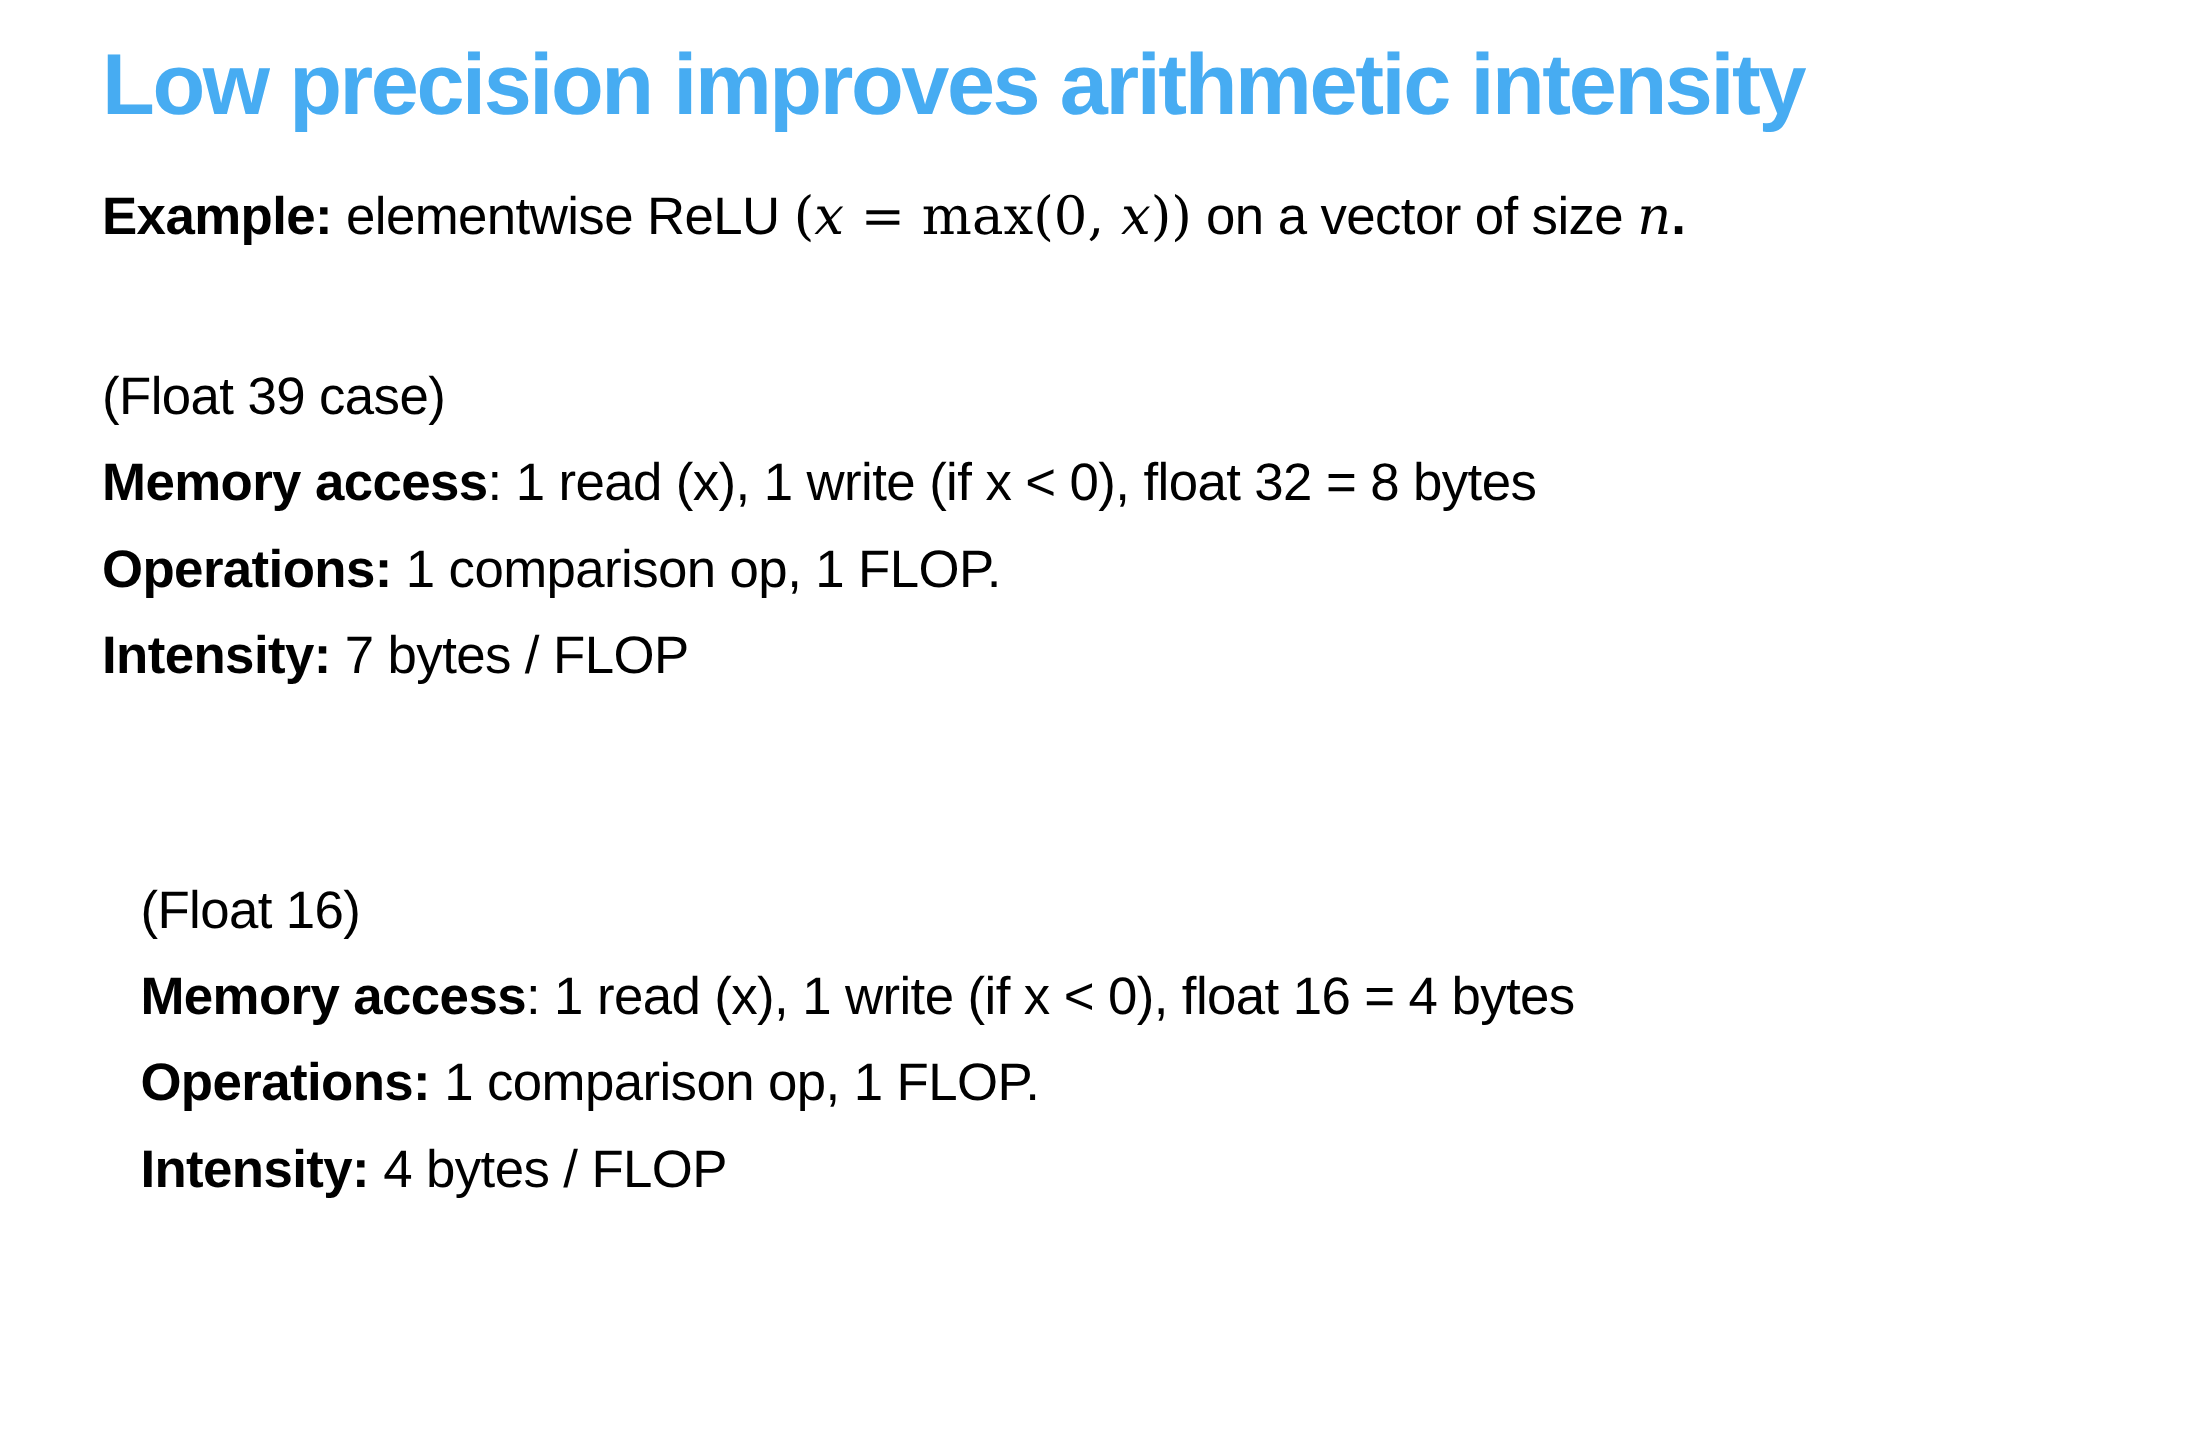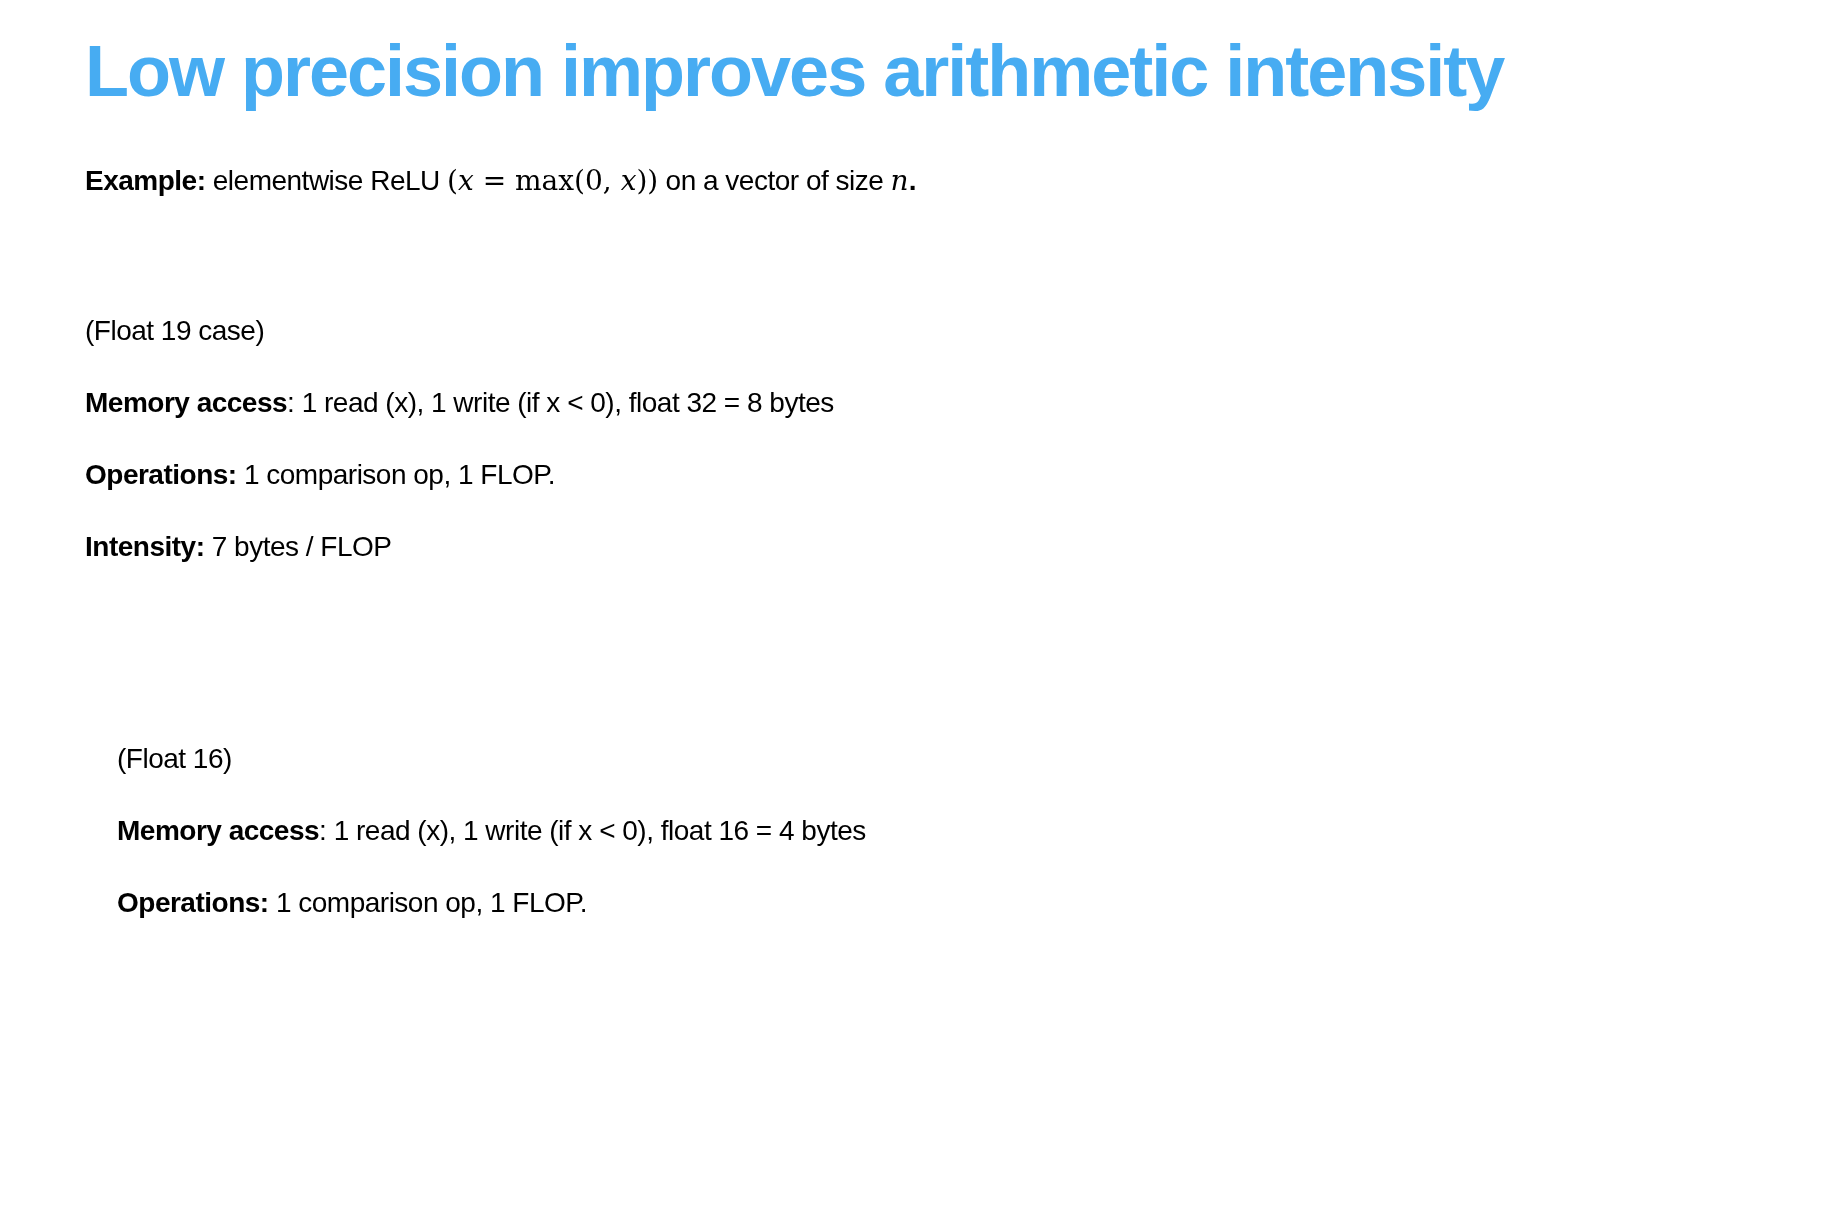--- a/index.html
+++ b/index.html
@@ -23,21 +23,21 @@
   .slide-title {
     margin: 0;
     font-size: 72px;
     font-weight: 700;
     letter-spacing: -2px;
     line-height: 1.15;
     white-space: nowrap;
   }
   .line {
     margin: 0;
-    font-size: 28px;
+    font-size: 44px;
     letter-spacing: -0.5px;
     line-height: 72px;
     white-space: nowrap;
   }
   .example {
     margin-top: 38px;
     line-height: 60px;
   }
   .block-float32 { margin-top: 84px; }
   .block-float16 { margin-top: 140px; margin-left: 32px; }
@@ -54,25 +54,26 @@
 </head>
 <body>
 
 <div class="slide">
 
   <h1 class="slide-title" style="color: rgb(71, 172, 242);">Low precision improves arithmetic intensity</h1>
 
   <p class="line example"><b>Example:</b><span> elementwise ReLU </span><span class="math"><span>(</span><i>x</i><span> = </span><span>max(0, </span><i>x</i><span>))</span></span><span> on a vector of size </span><i class="math">n</i><b>.</b></p>
 
   <section class="block block-float32">
-    <p class="line">(Float 19 case)</p>
+    <p class="line">(Float 39 case)</p>
     <p class="line"><b>Memory access</b><span>: 1 read (x), 1 write (if x &lt; 0), float 32 = 8 bytes</span></p>
     <p class="line"><b>Operations:</b><span> 1 comparison op, 1 FLOP.</span></p>
     <p class="line"><b>Intensity:</b><span> 7 bytes / FLOP</span></p>
   </section>
 
   <section class="block block-float16">
     <p class="line">(Float 16)</p>
     <p class="line"><b>Memory access</b><span>: 1 read (x), 1 write (if x &lt; 0), float 16 = 4 bytes</span></p>
     <p class="line"><b>Operations:</b><span> 1 comparison op, 1 FLOP.</span></p>
+    <p class="line"><b>Intensity:</b><span> 4 bytes / FLOP</span></p>
   </section>
 
 </div>
 
 </body></html>

